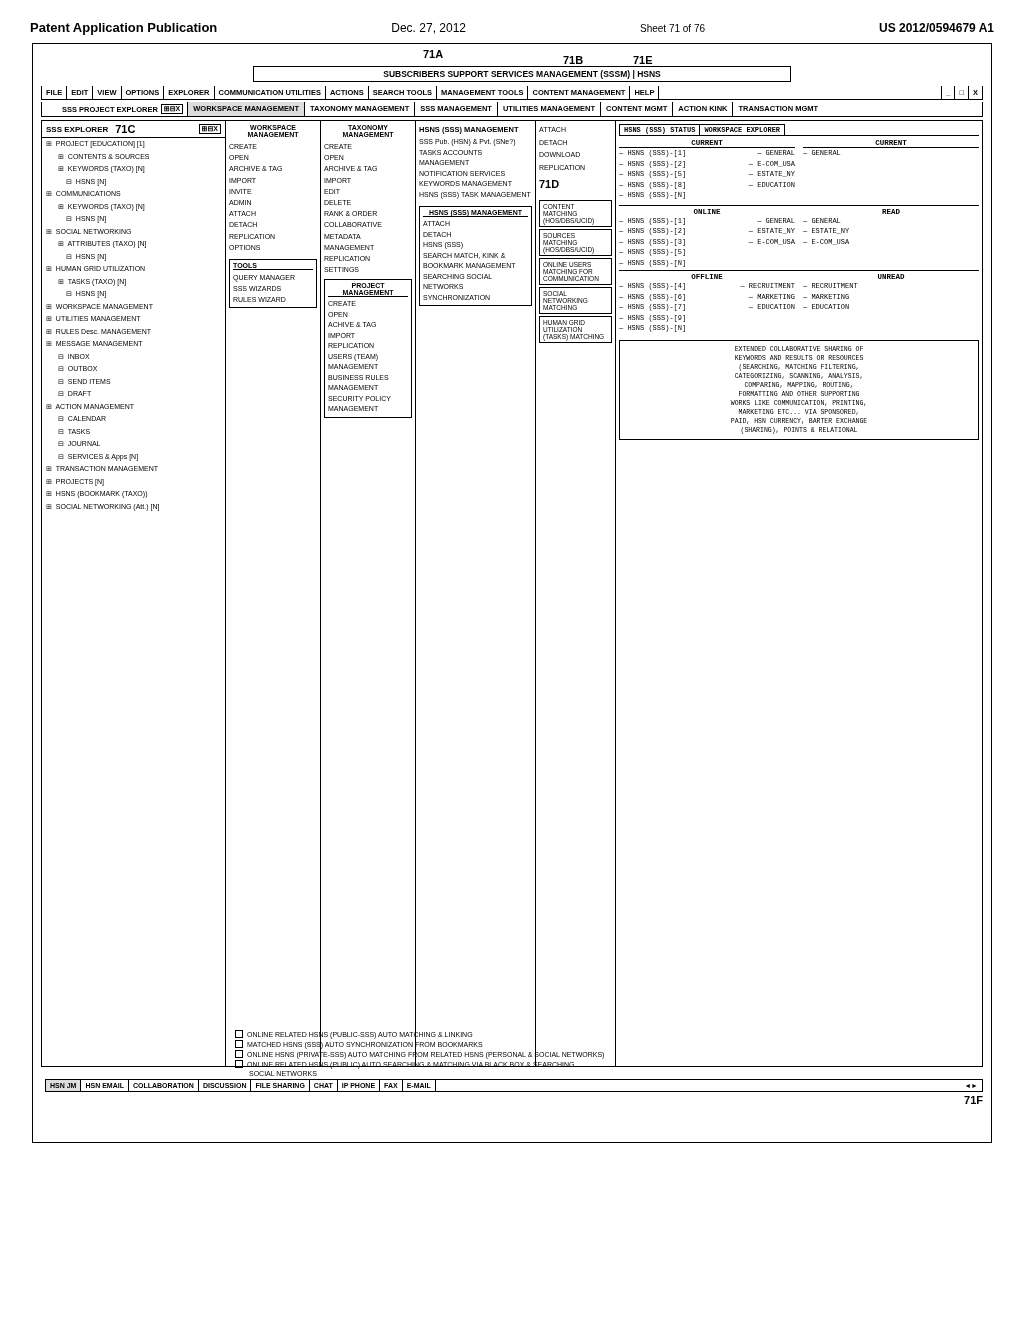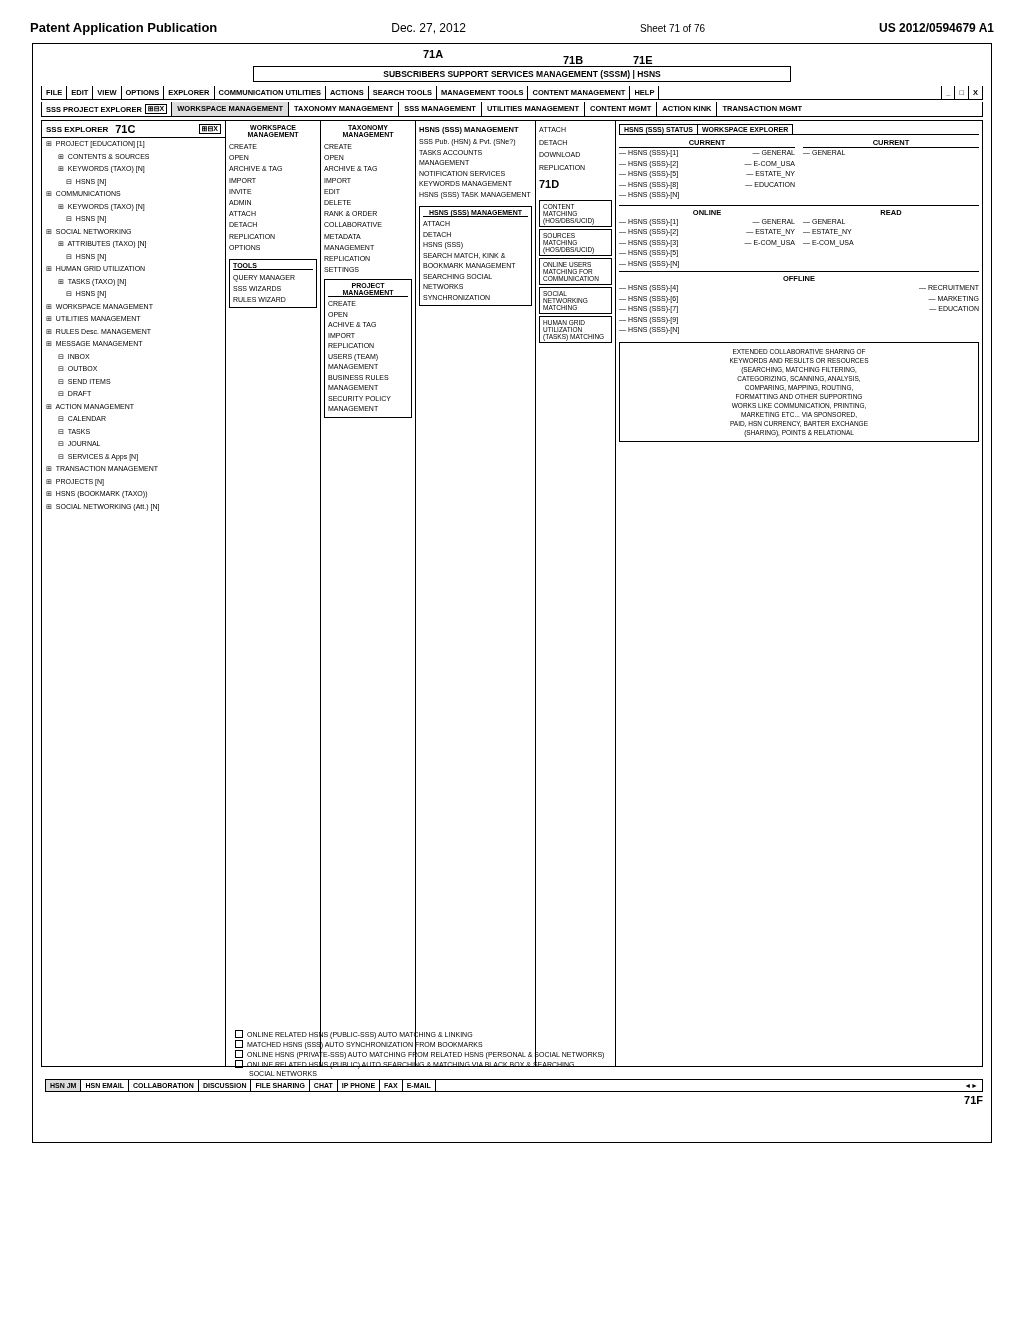--- a/index.html
+++ b/index.html
@@ -79,20 +79,21 @@
     .tab-bar {
       display: flex;
       border: 1px solid #000;
       border-top: none;
       font-size: 7.5px;
       font-weight: bold;
       position: absolute;
       top: 64px;
       left: 14px;
       right: 14px;
+      padding-left: 16px;
     }
 
     .tab-item {
       padding: 2px 5px;
       border-right: 1px solid #000;
       white-space: nowrap;
     }
 
     .tab-item:last-child { border-right: none; }
     .tab-active { background: #ddd; }
@@ -309,21 +310,21 @@
 
             <div style="margin-top:10px;">
               <div style="border:1px solid #000; padding:2px 3px; font-size:6.5px; margin-bottom:2px;">CONTENT MATCHING (HOS/DBS/UCID)</div>
               <div style="border:1px solid #000; padding:2px 3px; font-size:6.5px; margin-bottom:2px;">SOURCES MATCHING (HOS/DBS/UCID)</div>
               <div style="border:1px solid #000; padding:2px 3px; font-size:6.5px; margin-bottom:2px;">ONLINE USERS MATCHING FOR COMMUNICATION</div>
               <div style="border:1px solid #000; padding:2px 3px; font-size:6.5px; margin-bottom:2px;">SOCIAL NETWORKING MATCHING</div>
               <div style="border:1px solid #000; padding:2px 3px; font-size:6.5px;">HUMAN GRID UTILIZATION (TASKS) MATCHING</div>
             </div>
           </div>
 
-          <div style="flex:1; padding:3px; font-size:7px;">
+          <div style="flex:1; padding:3px; font-size:7px;font-family:Liberation Mono, monospace;">
 
             <div style="display:flex; border-bottom:1px solid #000; margin-bottom:3px;">
               <div style="font-weight:bold; font-size:7px; padding:1px 4px; border:1px solid #000; border-bottom:none;">HSNS (SSS) STATUS</div>
               <div style="font-weight:bold; font-size:7px; padding:1px 4px; border:1px solid #000; border-bottom:none; border-left:none;">WORKSPACE EXPLORER</div>
             </div>
 
             <div style="display:flex; gap:8px; margin-bottom:4px;">
               <div style="flex:1;">
                 <div style="font-weight:bold; font-size:7.5px; text-align:center; border-bottom:1px solid #000;">CURRENT</div>
                 <div style="font-size:7px; line-height:1.5;">
@@ -399,20 +400,28 @@
                   <div style="display:flex; justify-content:space-between;">
                       <span>— HSNS (SSS)-[6]</span>
                       <span>— MARKETING</span>
                     </div>
                   <div style="display:flex; justify-content:space-between;">
                       <span>— HSNS (SSS)-[7]</span>
                       <span>— EDUCATION</span>
                     </div>
                   <div>— HSNS (SSS)-[9]</div>
                   <div>— HSNS (SSS)-[N]</div>
+                </div>
+              </div>
+              <div style="flex:1;">
+                <div style="font-weight:bold; font-size:7.5px; text-align:center;">UNREAD</div>
+                <div style="font-size:7px; line-height:1.5;">
+                  <div>— RECRUITMENT</div>
+                  <div>— MARKETING</div>
+                  <div>— EDUCATION</div>
                 </div>
               </div>
             </div>
 
             <div style="border:1px solid #000; padding:4px; font-size:6.5px; text-align:center; line-height:1.4; margin-top:6px;">
               EXTENDED COLLABORATIVE SHARING OF<br>
               KEYWORDS AND RESULTS OR RESOURCES<br>
               (SEARCHING, MATCHING FILTERING,<br>
               CATEGORIZING, SCANNING, ANALYSIS,<br>
               COMPARING, MAPPING, ROUTING,<br>

